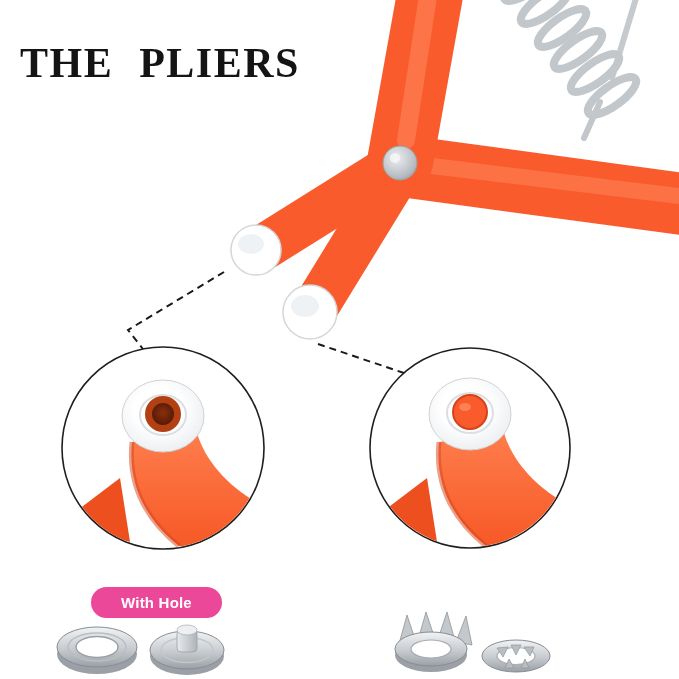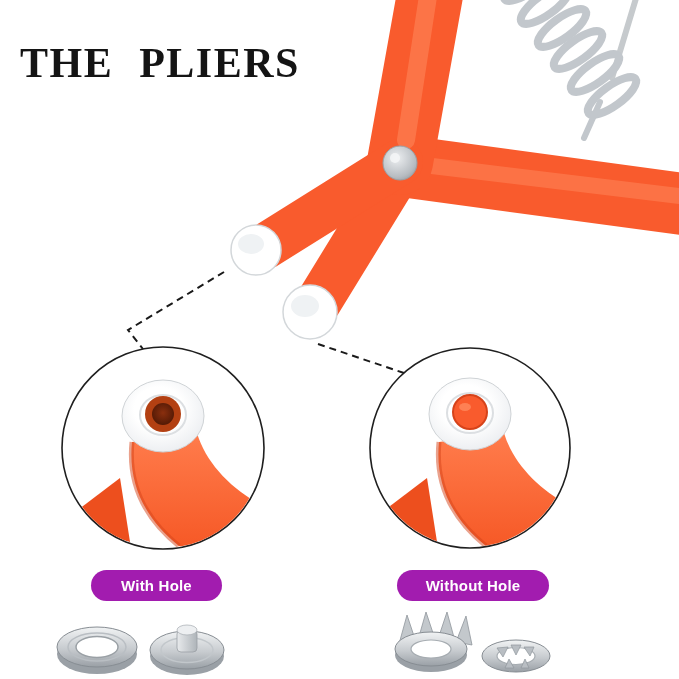--- a/index.html
+++ b/index.html
@@ -1,19 +1,19 @@
 <!DOCTYPE html>
 <html><head>
 <meta charset="utf-8">
 <style>
   html,body{margin:0;padding:0;background:#ffffff;}
   .stage{position:relative;width:679px;height:679px;background:#ffffff;overflow:hidden;font-family:"Liberation Sans",sans-serif;}
   .scene{position:absolute;left:0;top:0;}
   .title{position:absolute;left:20px;top:38px;margin:0;font-family:"Liberation Serif","DejaVu Serif",serif;font-weight:700;font-size:42px;line-height:51px;letter-spacing:1.5px;word-spacing:14px;color:#141414;white-space:nowrap;}
-  .pill{position:absolute;top:570px;height:31px;border-radius:16px;background:#a21caf;color:#ffffff;font-size:15px;font-weight:700;letter-spacing:.2px;display:flex;align-items:center;justify-content:center;}
+  .pill{position:absolute;top:587px;height:31px;border-radius:16px;background:#ec4899;color:#ffffff;font-size:15px;font-weight:700;letter-spacing:.2px;display:flex;align-items:center;justify-content:center;}
   .pill-left{left:91px;width:131px;}
   .pill-right{left:397px;width:152px;}
 </style>
 </head>
 <body>
 
 <div class="stage">
 
   <svg class="scene" width="679" height="679" viewBox="0 0 679 679">
     <defs>
@@ -156,15 +156,14 @@
       <path d="M505,668 L509,659 L514,668 Z" fill="#B9BEC3" stroke="#8F969C" stroke-width="0.7"></path>
       <path d="M521,668 L525,659 L529,668 Z" fill="#B9BEC3" stroke="#8F969C" stroke-width="0.7"></path>
     </g>
   </svg>
 
   <h1 class="title">
     <span>THE PLIERS</span><br>
   </h1>
 
   <div class="pill pill-left">With Hole</div>
-  <div class="pill pill-right">Without Hole</div>
 
 </div>
 
 </body></html>

